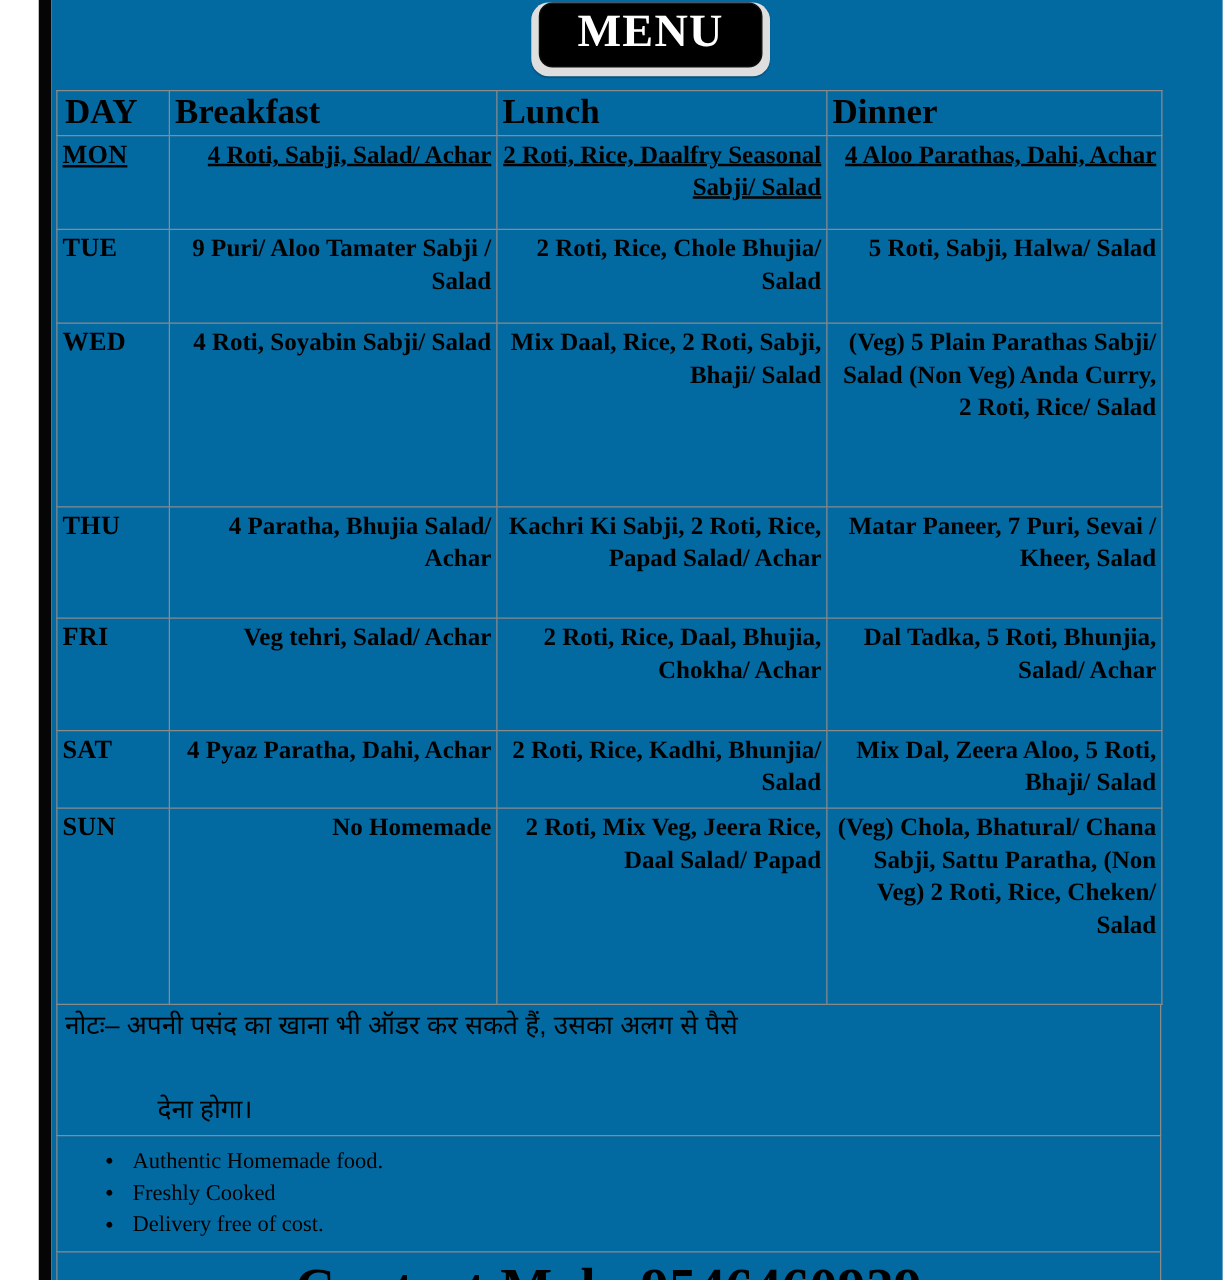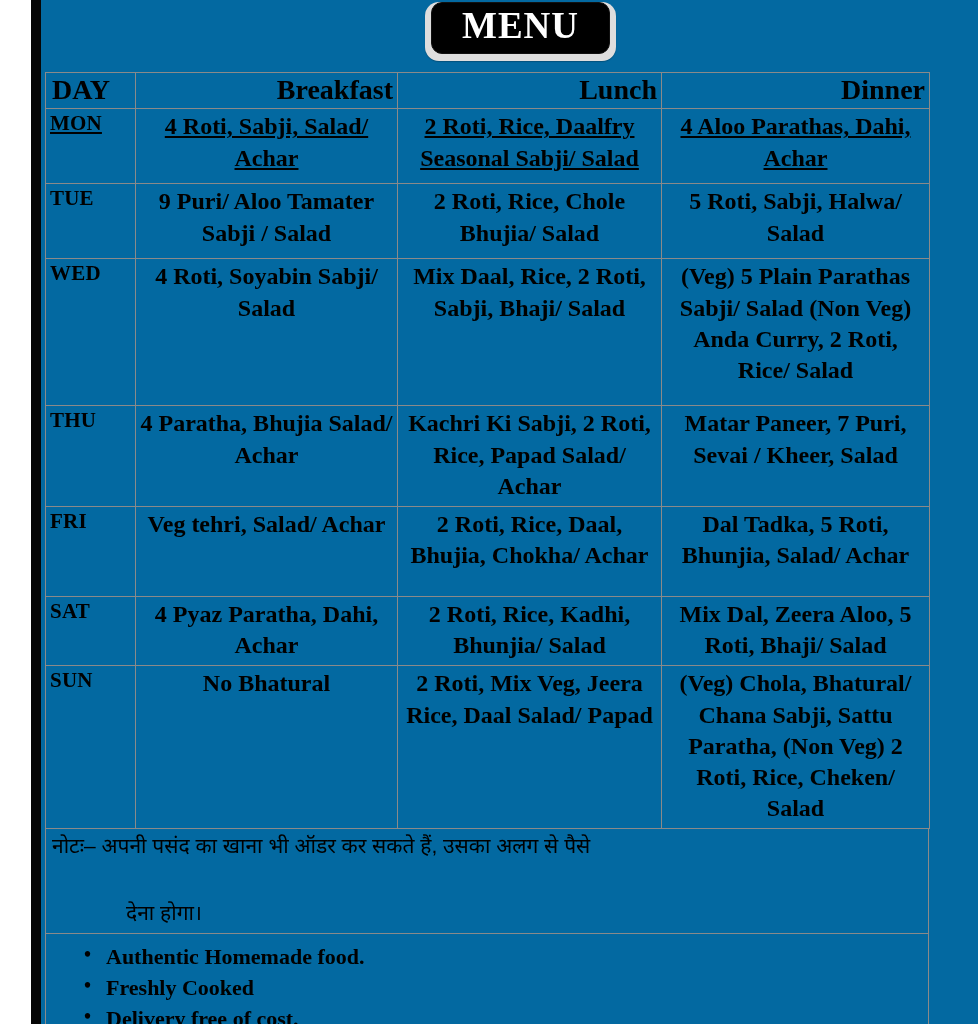--- a/index.html
+++ b/index.html
@@ -78,37 +78,37 @@
     font-weight: bold;
     color: #000;
   }
   col.c-day     { width: 90px; }
   col.c-break   { width: 262px; }
   col.c-lunch   { width: 264px; }
   col.c-dinner  { width: 268px; }
 
   thead th {
     font-size: 28px;
-    text-align: right;
+    text-align: left;
     padding-top: 1px;
     padding-bottom: 5px;
     line-height: 1.05;
   }
   thead th.day-head { text-align: left; padding-left: 6px; }
 
   td.day {
     font-size: 21px;
     text-align: left;
     padding-left: 6px;
     padding-top: 4px;
     letter-spacing: 0.2px;
   }
   td.meal {
-    font-size: 24px;
-    text-align: center;
+    font-size: 20px;
+    text-align: right;
     line-height: 1.30;
     padding-top: 4px;
   }
 
   
   tr.r-mon td { height: 68px; text-decoration: underline; }
   tr.r-tue td { height: 68px; }
   tr.r-wed td { height: 140px; }
   tr.r-thu td { height: 82px; }
   tr.r-fri td { height: 83px; }
@@ -139,22 +139,22 @@
     border-top: none;
     box-sizing: border-box;
     padding: 7px 6px 8px 6px;
   }
   .features ul {
     margin: 0;
     padding-left: 54px;
     list-style: none;
   }
   .features li {
-    font-size: 22px;
-    font-weight: bold;
+    font-size: 18px;
+    font-weight: normal;
     line-height: 1.42;
     color: #000;
     position: relative;
   }
   .features li::before {
     content: "\2022";
     position: absolute;
     left: -22px;
     top: -1px;
     font-size: 20px;
@@ -239,21 +239,21 @@
         <td class="meal">Dal Tadka, 5 Roti, Bhunjia, Salad/ Achar</td>
       </tr>
       <tr class="r-sat">
         <td class="day">SAT</td>
         <td class="meal">4 Pyaz Paratha, Dahi, Achar</td>
         <td class="meal">2 Roti, Rice, Kadhi, Bhunjia/ Salad</td>
         <td class="meal">Mix Dal, Zeera Aloo, 5 Roti, Bhaji/ Salad</td>
       </tr>
       <tr class="r-sun">
         <td class="day">SUN</td>
-        <td class="meal">No Bhatural</td>
+        <td class="meal">No Homemade</td>
         <td class="meal">2 Roti, Mix Veg, Jeera Rice, Daal Salad/ Papad</td>
         <td class="meal">(Veg) Chola, Bhatural/ Chana Sabji, Sattu Paratha, (Non Veg) 2 Roti, Rice, Cheken/ Salad</td>
       </tr>
     </tbody>
   </table>
 
   <div class="note">
     <span>नोटः– अपनी पसंद का खाना भी ऑडर कर सकते हैं, उसका अलग से पैसे</span>
     <span class="note-l2">देना होगा।</span>
   </div>

